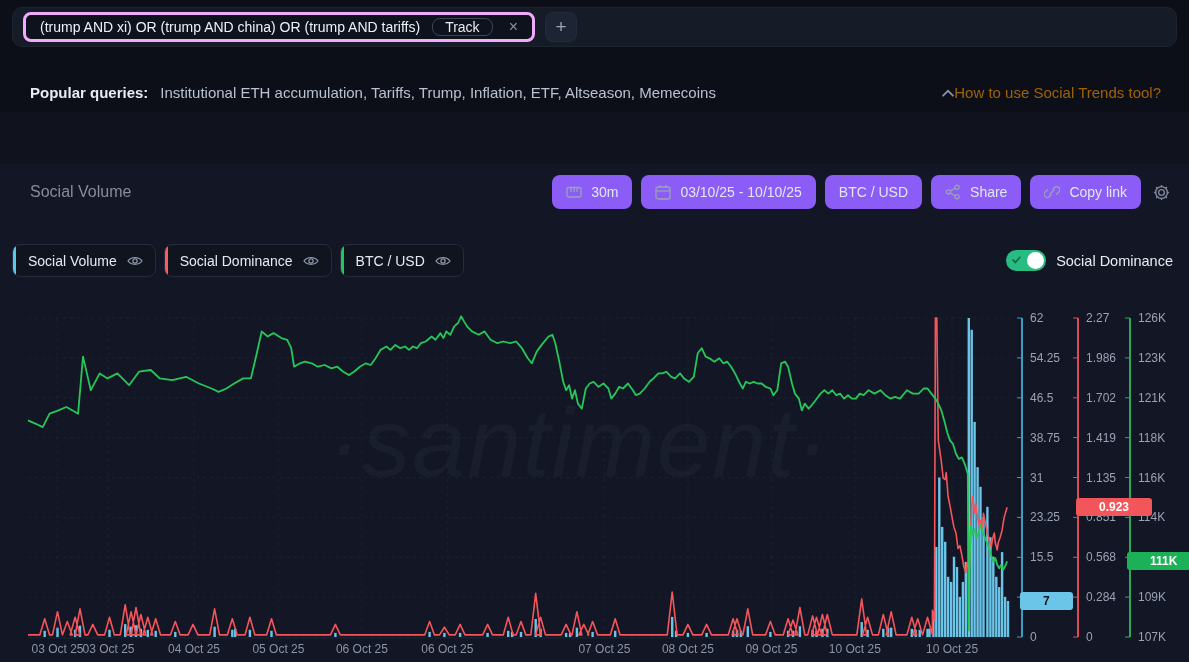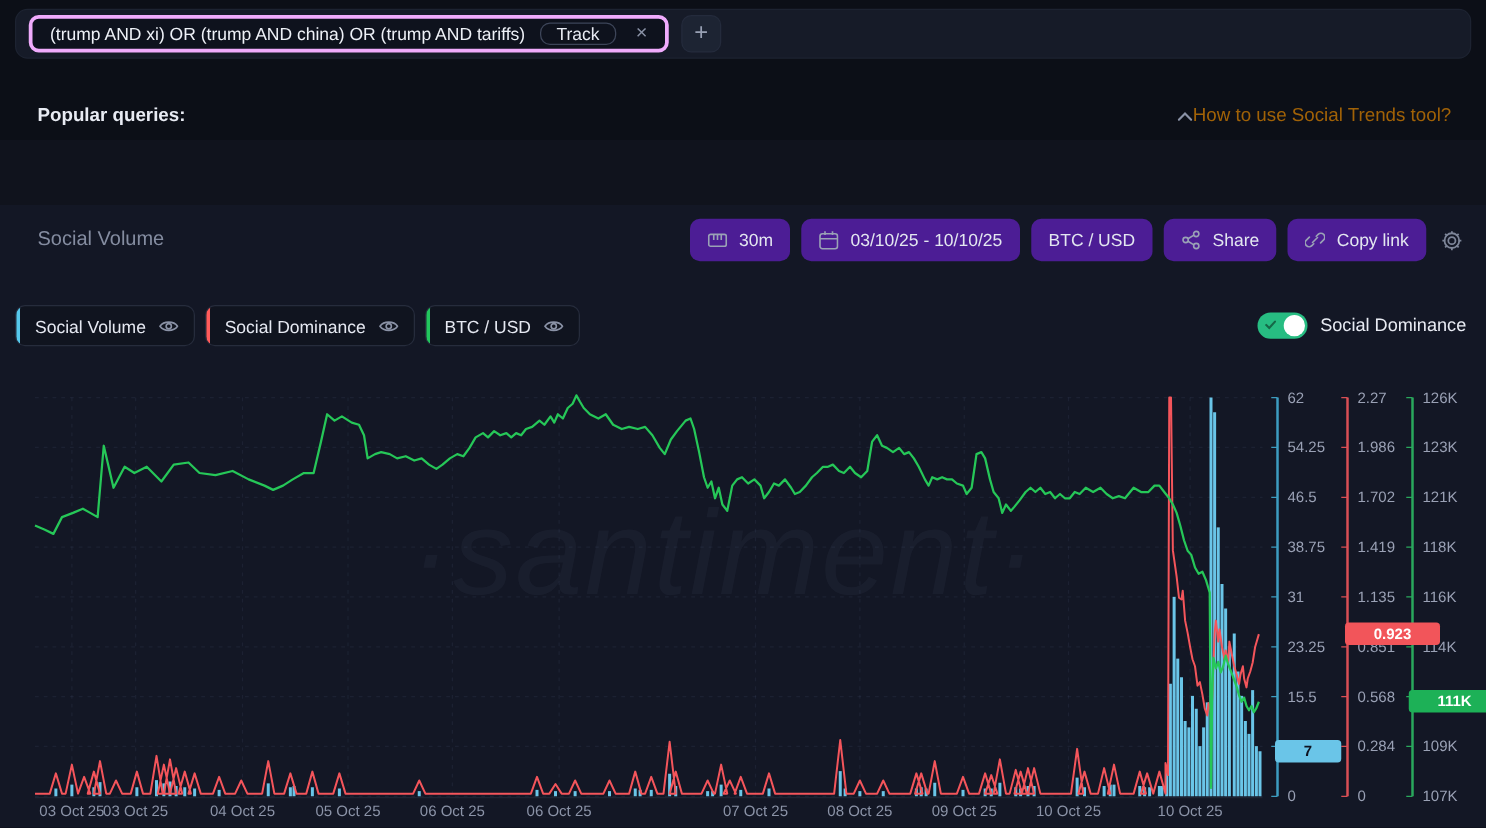--- a/index.html
+++ b/index.html
@@ -49,21 +49,21 @@
   .chart-panel{ position:absolute; top:164px; left:0; width:100%; height:498px; background:#131725; }
   
   .panel-header{
     position:absolute; top:174px; left:30px; right:16px; height:36px;
     display:flex; align-items:center; justify-content:space-between;
   }
   .panel-title{ font-size:16px; color:#848ca0; }
   .controls{ display:flex; align-items:center; gap:9px; }
   .ctl-btn{
     display:flex; align-items:center; gap:9px; height:34px; padding:0 14px;
-    background:#4c1d95; border-radius:8px; color:#e3e7f0; font-size:14px; cursor:pointer;
+    background:#8b5cf6; border-radius:8px; color:#e3e7f0; font-size:14px; cursor:pointer;
     border:none; font-family:"Liberation Sans", sans-serif; white-space:nowrap;
   }
   .ctl-btn svg{ stroke:#9aa2b6; }
   .gear-btn{ background:transparent; border:none; cursor:pointer; display:flex; padding:0 2px; }
   .gear-btn svg{ stroke:#7d8598; }
   
   .legend-row{
     position:absolute; top:244px; left:12px; right:16px; height:33px;
     display:flex; align-items:center;
   }
@@ -112,20 +112,21 @@
     <span class="query-text">(trump AND xi) OR (trump AND china) OR (trump AND tariffs)</span>
     <button class="track-pill">Track</button>
     <span class="chip-close">×</span>
   </div>
   <div class="add-btn">+</div>
 </div>
 
 <div class="popular-row">
   <div class="popular-left">
     <span class="popular-label">Popular queries:</span>
+    <span class="popular-list">Institutional ETH accumulation, Tariffs, Trump, Inflation, ETF, Altseason, Memecoins</span>
   </div>
   <div class="help-link">
     <svg width="12" height="8" viewBox="0 0 11 7" fill="none" stroke-width="1.6" stroke-linecap="round">
         <polyline points="1,6 5.5,1.5 10,6"></polyline>
       </svg>
     <span>How to use Social Trends tool?</span>
   </div>
 </div>
 
 <div class="mid-strip"></div>

